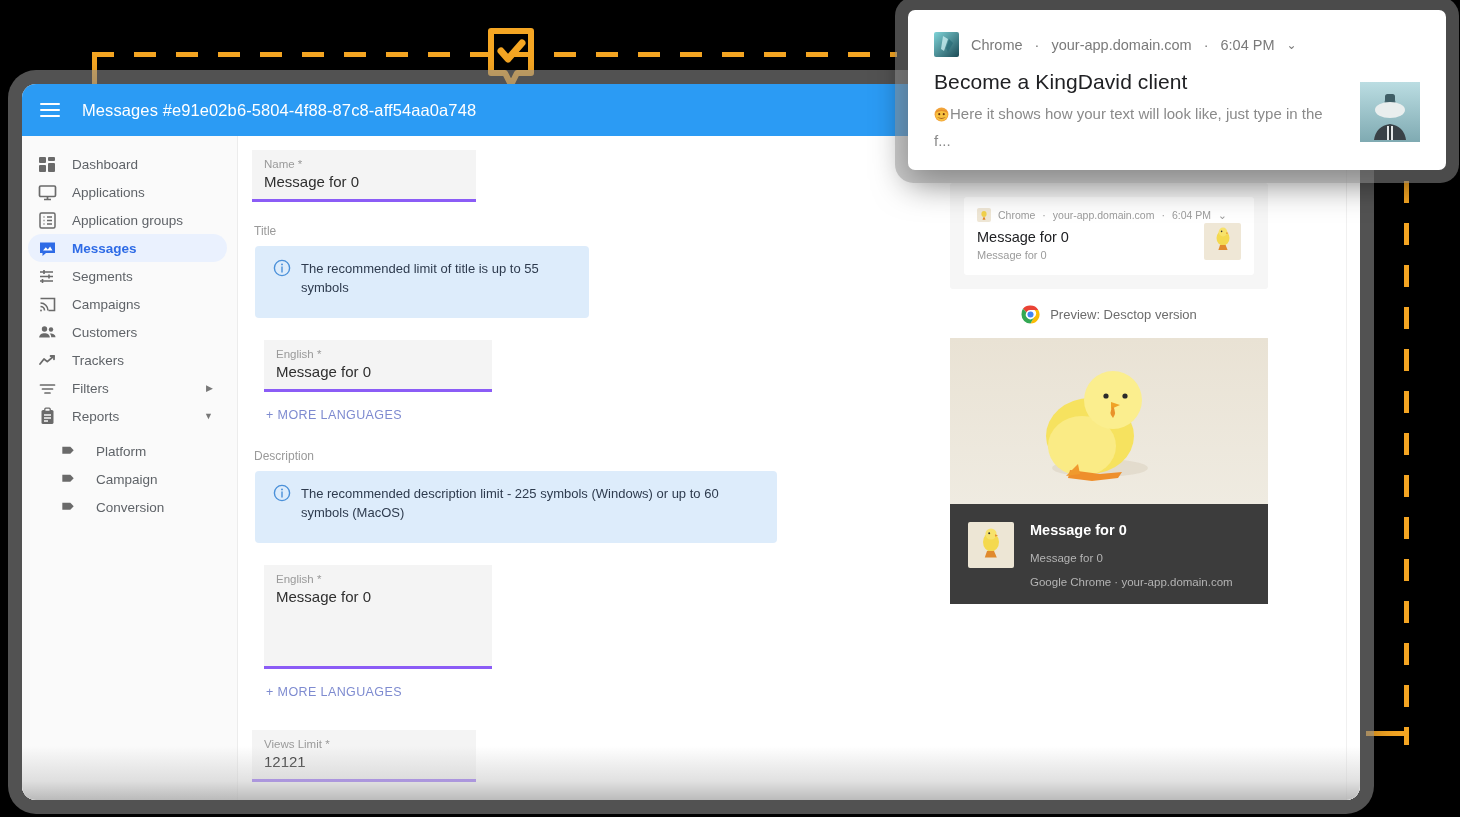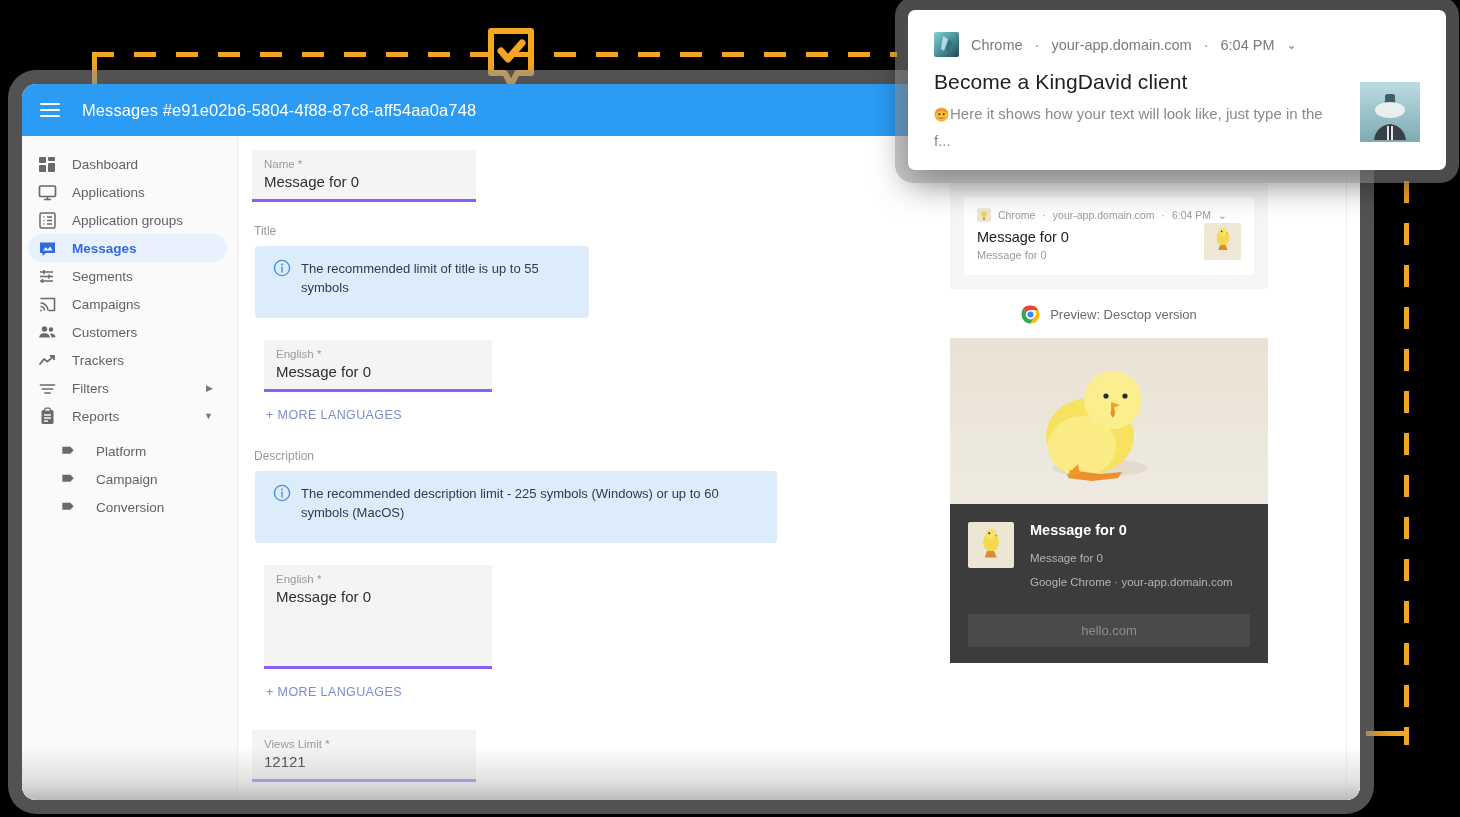--- a/index.html
+++ b/index.html
@@ -471,21 +471,20 @@
                     <path d="M27 12.2l3 1.2-3 1.3z" fill="#E8912E"></path>
                     <path d="M19 29l-2.2 6.5h12L26 29z" fill="#E08A2E"></path>
                   </svg>
                 </div>
                 <div style="flex:1;">
                   <div class="desk-title">Message for 0</div>
                   <div class="desk-sub">Message for 0</div>
                   <div class="desk-src">Google Chrome · your-app.domain.com</div>
                 </div>
               </div>
-              <div class="desk-btn">hello.com</div>
             </div>
           </div>
         </div>
 
         <div class="scroll-gutter"></div>
       </section>
     </div>
 
     <div class="fade-bottom"></div>
   </div>

